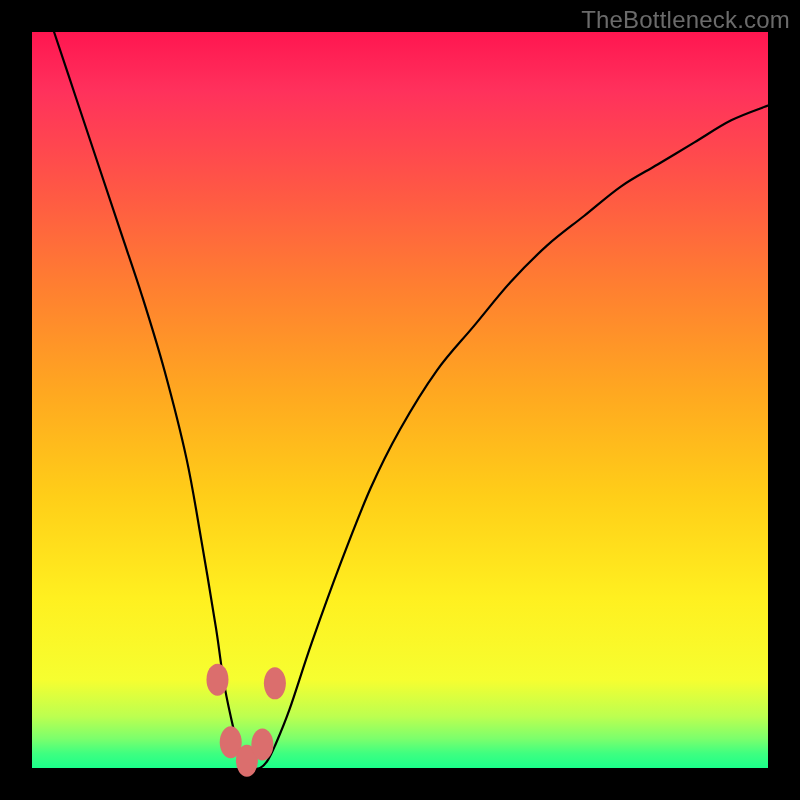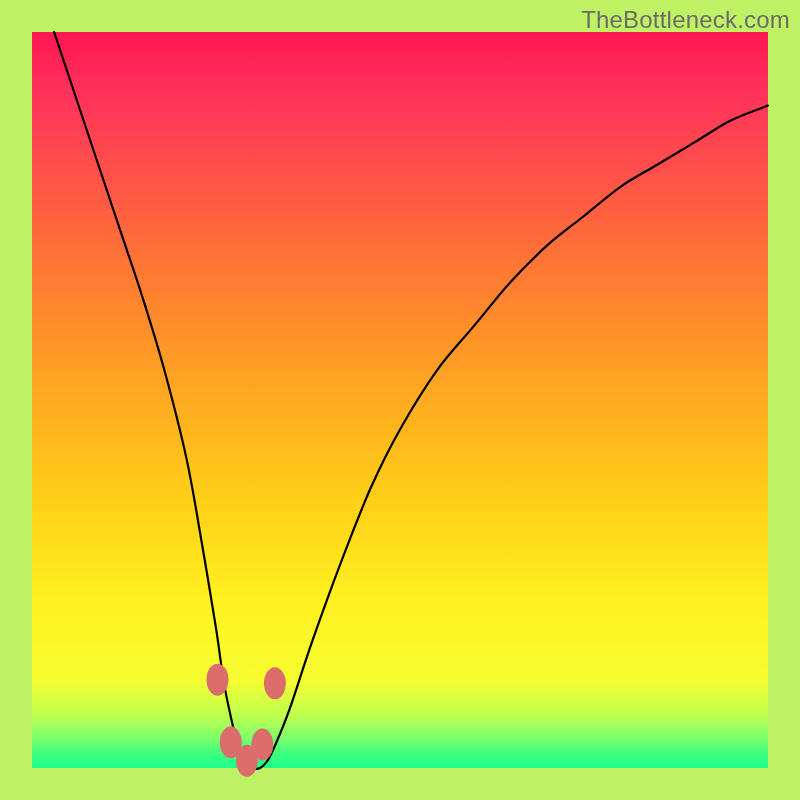--- a/index.html
+++ b/index.html
@@ -5,21 +5,21 @@
   html, body {
     margin: 0;
     padding: 0;
     width: 800px;
     height: 800px;
     overflow: hidden;
   }
   .container {
     width: 800px;
     height: 800px;
-    background: #bef264;
+    background: #000000;
     position: relative;
   }
   .plot-area {
     position: absolute;
     left: 32px;
     top: 32px;
     width: 736px;
     height: 736px;
     background: linear-gradient(to bottom,
       #FF1650 0%,

